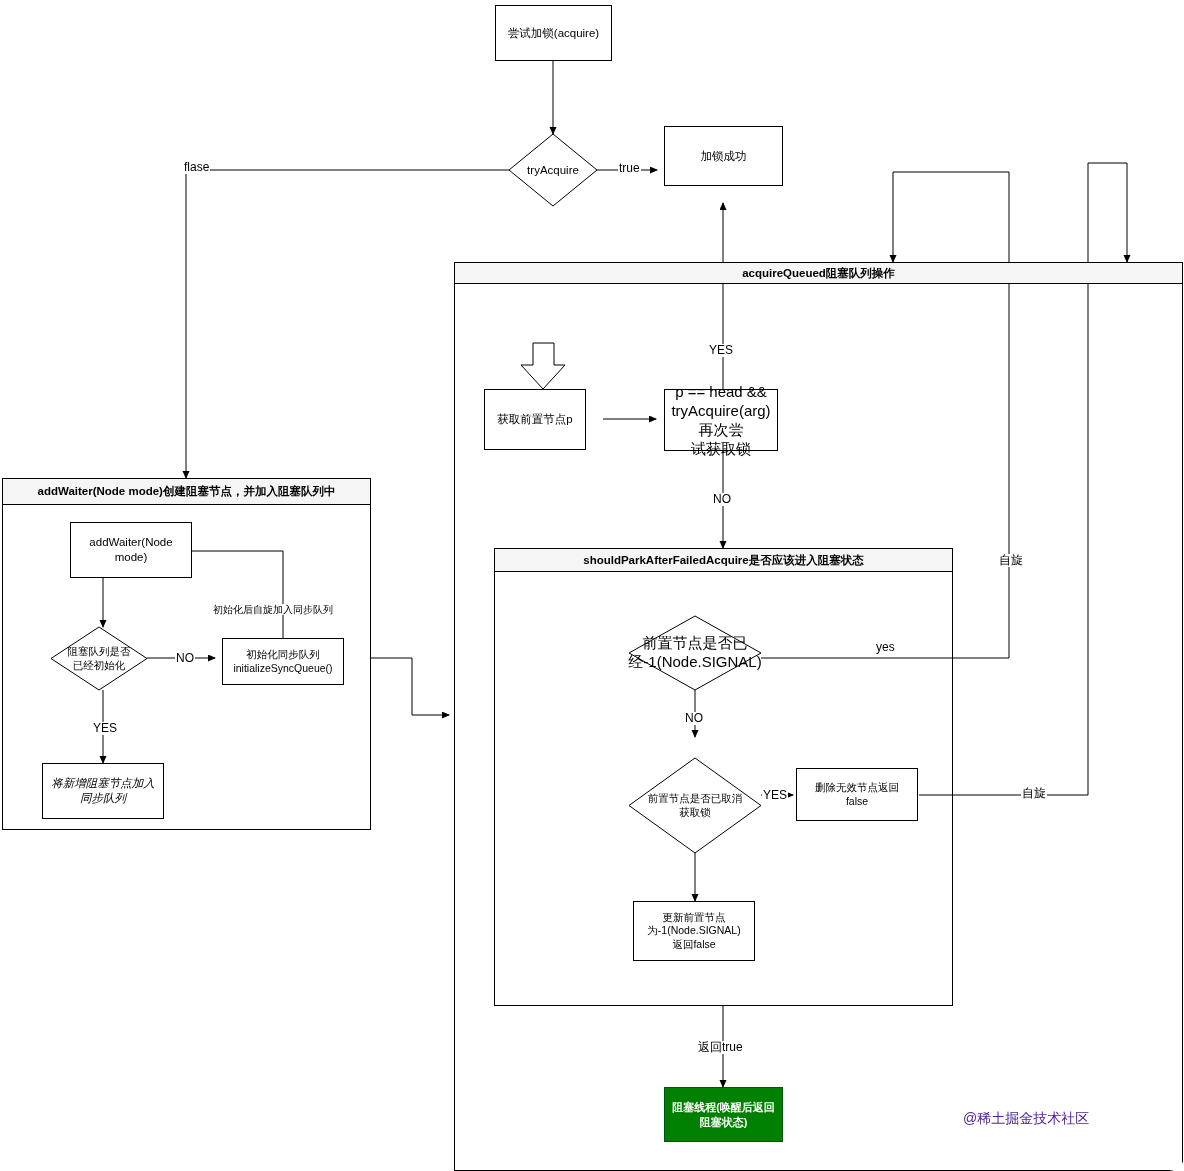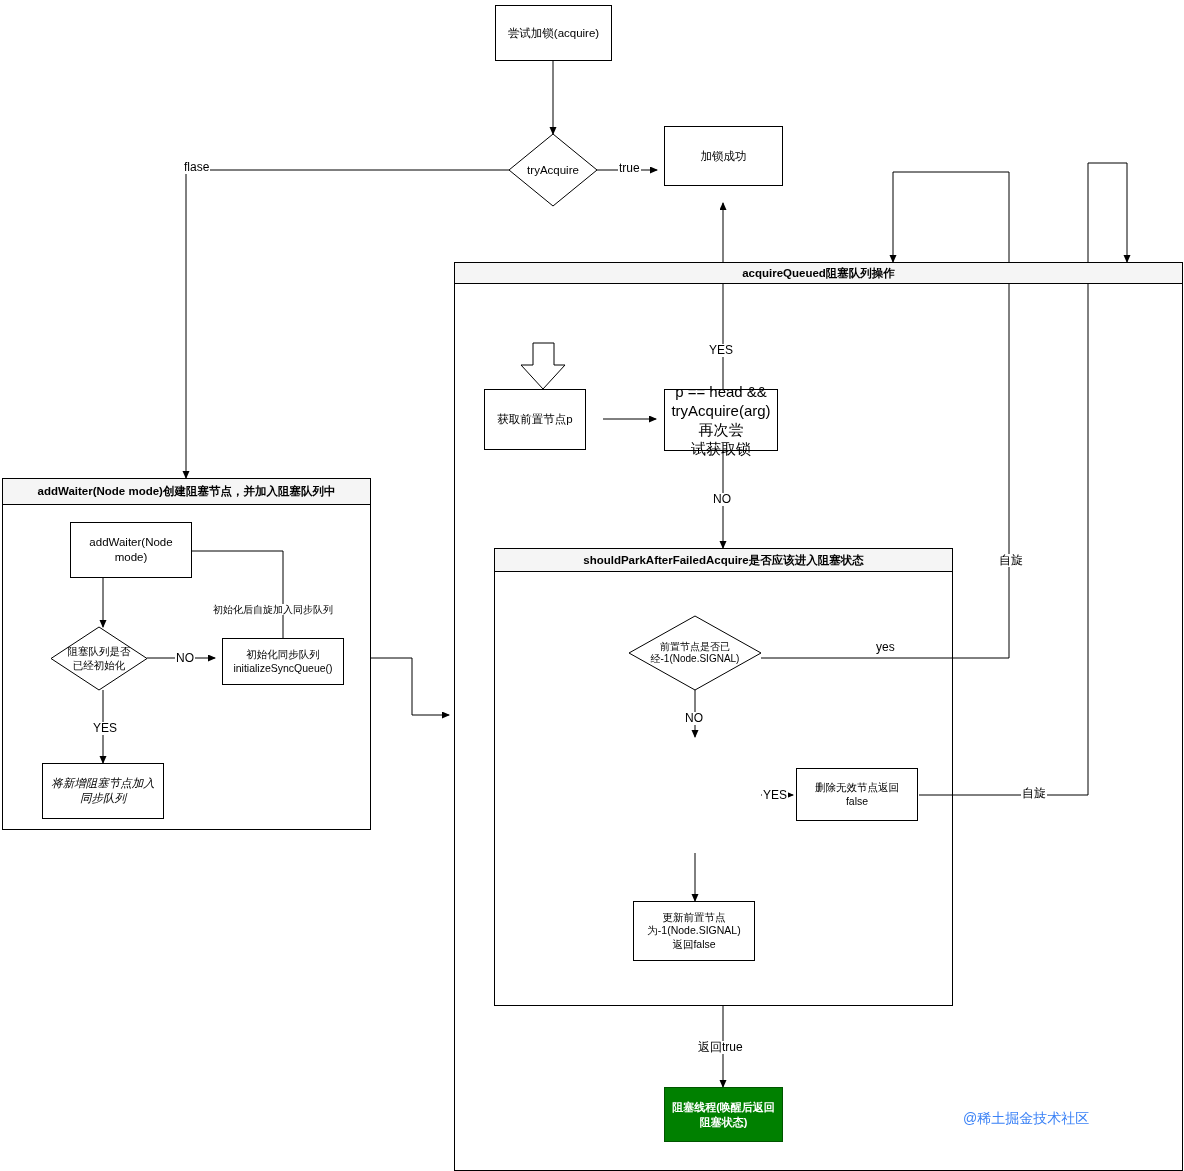--- a/index.html
+++ b/index.html
@@ -10,20 +10,21 @@
   body {
     font-family: "Liberation Sans", sans-serif;
     color: #000000;
   }
   #canvas {
     position: relative;
     width: 1184px;
     height: 1171px;
     overflow: hidden;
     background: #ffffff;
+    border-radius: 15px;
   }
   .node {
     position: absolute;
     box-sizing: border-box;
     border: 1px solid #000000;
     background: #ffffff;
     display: flex;
     align-items: center;
     justify-content: center;
     text-align: center;
@@ -93,21 +94,21 @@
     position: absolute;
     left: 0;
     top: 0;
     width: 1184px;
     height: 1171px;
     pointer-events: none;
   }
   .watermark {
     position: absolute;
     font-size: 14px;
-    color: #3b82f6;
+    color: #4c1d95;
     white-space: nowrap;
   }
 </style>
 </head>
 <body>
 
 <div id="canvas">
 
   <svg id="lines" viewBox="0 0 1184 1171">
     <defs>
@@ -205,24 +206,31 @@
   <div class="edge-label" style="left:708px; top:344px;">YES</div>
   <div class="edge-label" style="left:712px; top:493px;">NO</div>
 
   <div class="container" style="left:494px; top:548px; width:459px; height:458px;"></div>
   <div class="container-title" style="left:494px; top:548px; width:459px; height:24px;">shouldParkAfterFailedAcquire是否应该进入阻塞状态</div>
 
   <div class="diamond-wrap" style="left:629px; top:616px; width:132px; height:74px;">
     <svg width="132" height="74" viewBox="0 0 132 74">
       <polygon points="66,0 132,37 66,74 0,37" fill="#ffffff" stroke="#000000" stroke-width="1"></polygon>
     </svg>
-    <div class="diamond-label" style="font-size:10px;">前置节点是否已
+    <div class="diamond-label" style="font-size:15px;">前置节点是否已
 经-1(Node.SIGNAL)</div>
   </div>
 
+  <div class="diamond-wrap" style="left:629px; top:758px; width:132px; height:95px;">
+    <svg width="132" height="95" viewBox="0 0 132 95">
+      <polygon points="66,0 132,47.5 66,95 0,47.5" fill="#ffffff" stroke="#000000" stroke-width="1"></polygon>
+    </svg>
+    <div class="diamond-label" style="font-size:10.5px;">前置节点是否已取消
+获取锁</div>
+  </div>
 
   <div class="node" style="left:796px; top:768px; width:122px; height:53px; font-size:10.5px;">删除无效节点返回
 false</div>
 
   <div class="node" style="left:633px; top:901px; width:122px; height:60px; font-size:10.5px;">更新前置节点
 为-1(Node.SIGNAL)
 返回false</div>
 
   <div class="edge-label" style="left:875px; top:641px;">yes</div>
   <div class="edge-label" style="left:684px; top:712px;">NO</div>

